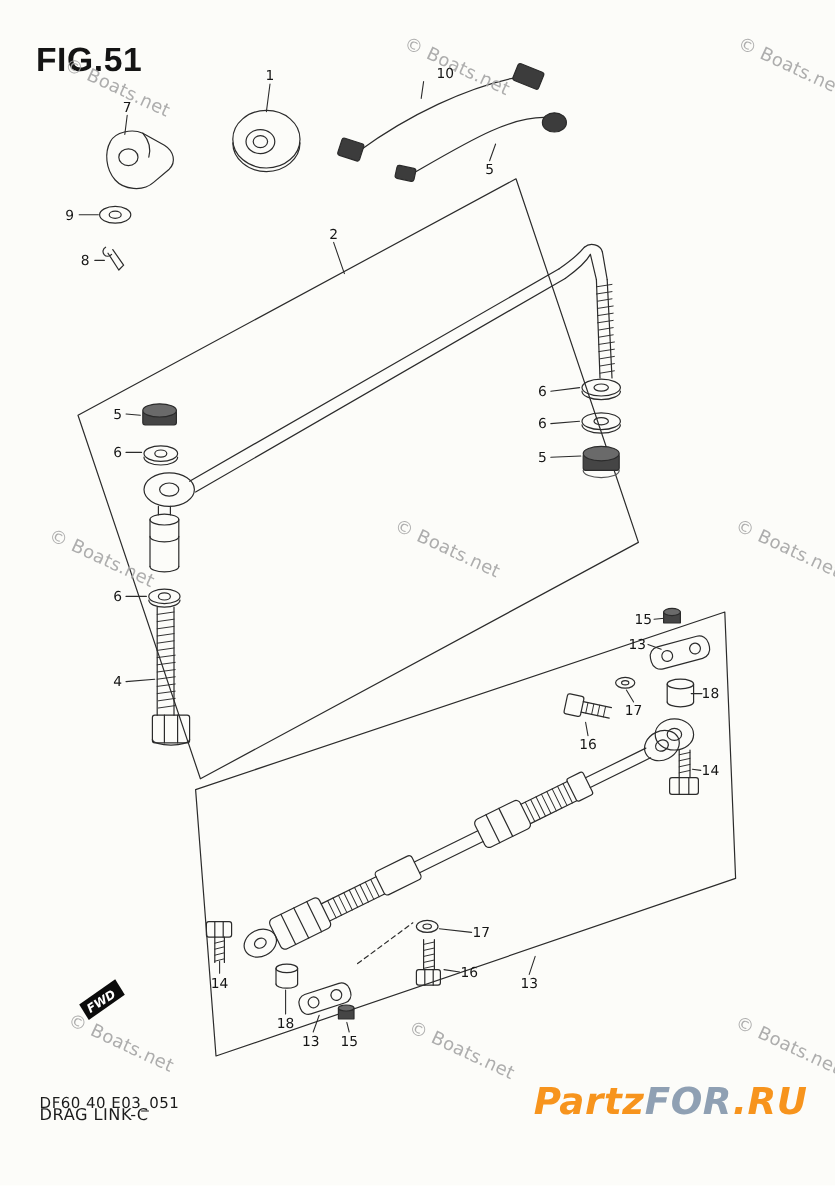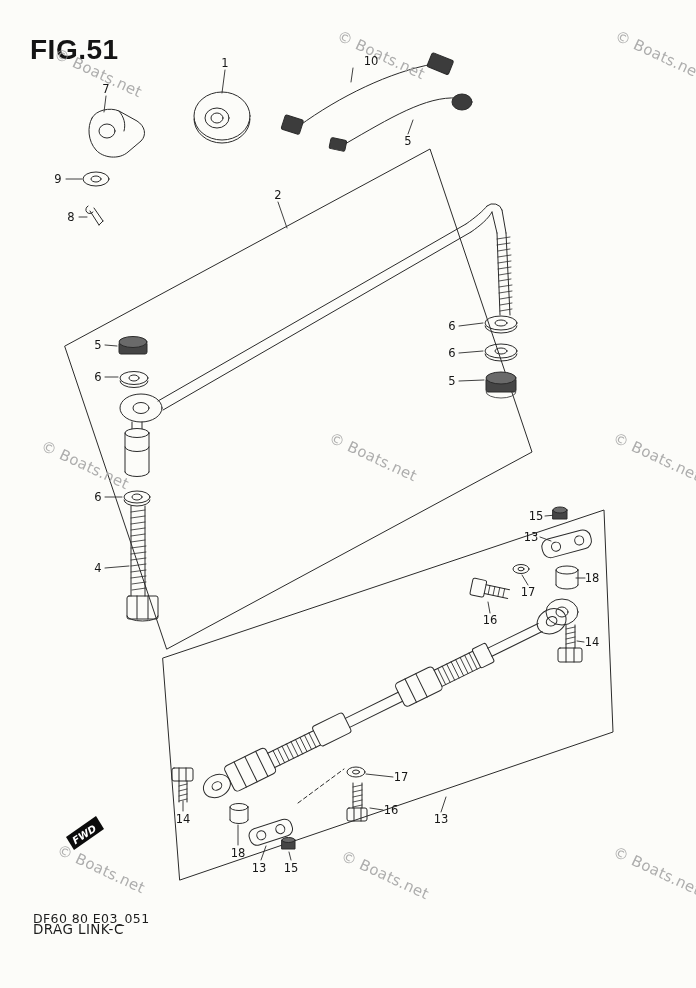--- a/index.html
+++ b/index.html
@@ -248,15 +248,18 @@
   <span class="callout" style="left:490px;top:620px">16</span>
   <span class="callout" style="left:592px;top:642px">14</span>
   <span class="callout" style="left:441px;top:819px">13</span>
   <span class="callout" style="left:183px;top:819px">14</span>
   <span class="callout" style="left:238px;top:853px">18</span>
   <span class="callout" style="left:259px;top:868px">13</span>
   <span class="callout" style="left:291px;top:868px">15</span>
   <span class="callout" style="left:401px;top:777px">17</span>
   <span class="callout" style="left:391px;top:810px">16</span>
 
-  <div class="footer-code">DF60 80 E03_051</div>
+  <div class="footer-code">DF60 40 E03_051</div>
   <div class="footer-name">DRAG LINK-C</div>
+  <div class="brand">
+    <span class="seg-o">Partz</span><span class="seg-b">FOR</span><span class="seg-o">.RU</span>
+  </div>
 </div>
 
 </body></html>

